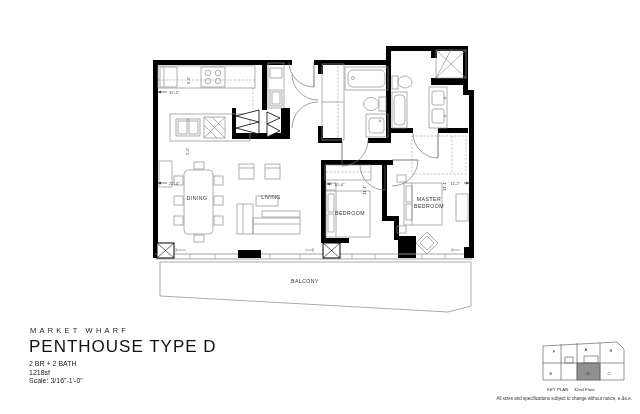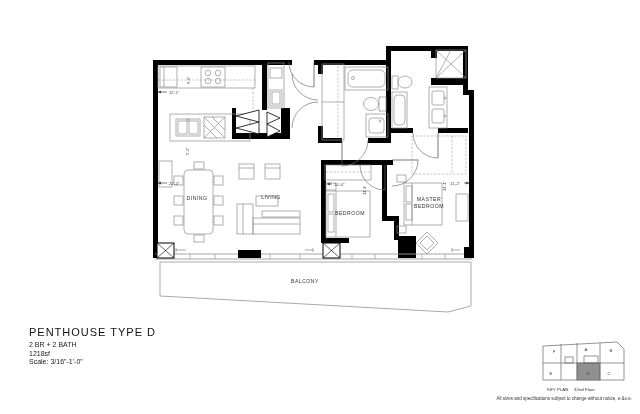--- a/index.html
+++ b/index.html
@@ -1,21 +1,21 @@
 <!DOCTYPE html>
 <html><head>
 <meta charset="utf-8">
 <style>
   html,body{margin:0;padding:0;background:#fff;}
   #canvas{position:relative;width:640px;height:414px;background:#ffffff;overflow:hidden;
           font-family:"Liberation Sans", sans-serif;}
   #plan-svg{position:absolute;left:0;top:0;}
   .titleblock{position:absolute;left:29px;top:326px;color:#111;}
   .tb-project{font-size:7.5px;letter-spacing:3.2px;color:#222;margin:0 0 2px 1px;}
-  .tb-name{font-size:11px;letter-spacing:1px;color:#111;margin:0 0 3px 0;}
+  .tb-name{font-size:17px;letter-spacing:1px;color:#111;margin:0 0 3px 0;}
   .tb-sub{font-size:7px;color:#222;line-height:8.6px;margin:0;}
   svg text{font-family:"Liberation Sans", sans-serif;}
   .roomlbl{font-size:5.2px;letter-spacing:0.45px;fill:#333;text-anchor:middle;}
   .dimlbl{font-size:4.1px;fill:#444;}
   .kp-lbl{font-size:4.2px;fill:#333;text-anchor:middle;}
   .kp-cap{font-size:4.4px;fill:#333;}
   .disc{font-size:4.5px;fill:#333;text-anchor:end;}
   .wall{fill:#000;stroke:none;}
   .fix{fill:none;stroke:#8e8e8e;stroke-width:0.7;}
   .fixd{fill:none;stroke:#9a9a9a;stroke-width:0.6;stroke-dasharray:2.2 1.6;}
@@ -330,19 +330,20 @@
     <text class="kp-lbl" x="551" y="375">E</text>
     <text class="kp-lbl" x="588" y="375">D</text>
     <text class="kp-lbl" x="609" y="375">C</text>
     <text class="kp-cap" x="547" y="391">KEY PLAN</text>
     <text class="kp-cap" x="574" y="391">32nd Floor</text>
   </g>
   <text class="disc" x="632" y="400">All sizes and specifications subject to change without notice, e.&amp;o.e.</text>
 </svg>
 
   <div class="titleblock">
+    <div class="tb-project">MARKET WHARF</div>
     <div class="tb-name">PENTHOUSE TYPE D</div>
     <div class="tb-sub">2 BR + 2 BATH</div>
     <div class="tb-sub">1218sf</div>
     <div class="tb-sub">Scale:  3/16"-1'-0"</div>
   </div>
 
 </div>
 
 </body></html>

